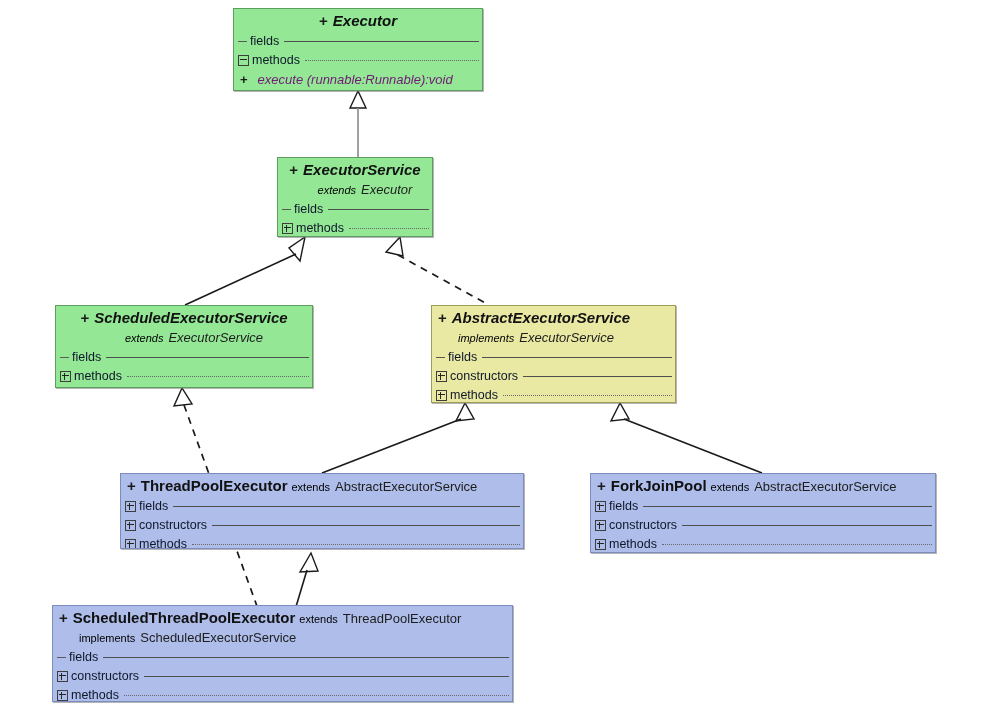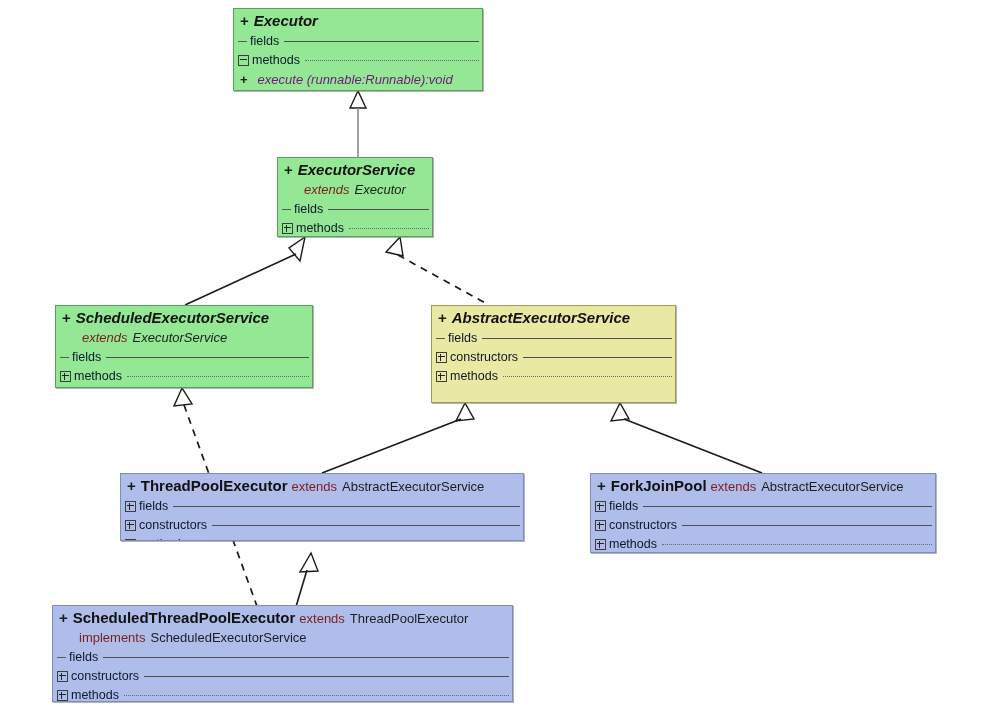--- a/index.html
+++ b/index.html
@@ -22,21 +22,21 @@
     height: 725px;
     pointer-events: none;
   }
   .uml-class {
     position: absolute;
     box-sizing: border-box;
     border: 1px solid #6f6f6f;
     box-shadow: 1px 1px 0 rgba(120,120,120,0.55);
     overflow: hidden;
   }
-  .uml-class.green  { background: #93e795; border-color: #5d9e5f; }
+  .uml-class.green  { background: #93e795; border-color: #5d9e5f; text-align: center; }
   .uml-class.yellow { background: #e9e9a4; border-color: #9d9d55; }
   .uml-class.blue   { background: #aebde9; border-color: #7c8cbe; }
 
   .hdr {
     padding: 3px 6px 1px 6px;
     line-height: 1.18;
   }
   .hdr .line1 { white-space: nowrap; }
   .hdr .line2 { white-space: nowrap; padding-left: 16px; }
 
@@ -47,22 +47,22 @@
     margin-right: 5px;
   }
   .cname {
     font-weight: bold;
     font-size: 15px;
     color: #111111;
   }
   .cname.ital { font-style: italic; }
 
   .rel-kw {
-    font-size: 13px;
-    color: #7f1d1d;
+    font-size: 11px;
+    color: #000000;
     margin-left: 4px;
   }
   .rel-kw.ital { font-style: italic; }
   .rel-target {
     font-size: 13px;
     color: #1d1d1d;
     margin-left: 5px;
   }
   .rel-target.ital { font-style: italic; }
 
@@ -239,39 +239,42 @@
       <span class="lbl">methods</span>
       <span class="comp-rule dotted"></span>
     </div>
   </div>
 
   <div class="uml-class yellow" style="left:431px; top:305px; width:245px; height:98px;">
     <div class="hdr">
       <div class="line1">
         <span class="vis">+</span><span class="cname ital">AbstractExecutorService</span>
       </div>
+      <div class="line2">
+        <span class="rel-kw ital">implements</span><span class="rel-target ital">ExecutorService</span>
+      </div>
     </div>
     <div class="compartment">
       <span class="tog dash"></span>
       <span class="lbl">fields</span>
       <span class="comp-rule solid"></span>
     </div>
     <div class="compartment">
       <span class="tog boxed plus"></span>
       <span class="lbl">constructors</span>
       <span class="comp-rule solid"></span>
     </div>
     <div class="compartment">
       <span class="tog boxed plus"></span>
       <span class="lbl">methods</span>
       <span class="comp-rule dotted"></span>
     </div>
   </div>
 
-  <div class="uml-class blue" style="left:120px; top:473px; width:404px; height:68px;">
+  <div class="uml-class blue" style="left:120px; top:473px; width:404px; height:76px;">
     <div class="hdr">
       <div class="line1">
         <span class="vis">+</span><span class="cname">ThreadPoolExecutor</span><span class="rel-kw">extends</span><span class="rel-target">AbstractExecutorService</span>
       </div>
     </div>
     <div class="compartment">
       <span class="tog boxed plus"></span>
       <span class="lbl">fields</span>
       <span class="comp-rule solid"></span>
     </div>

